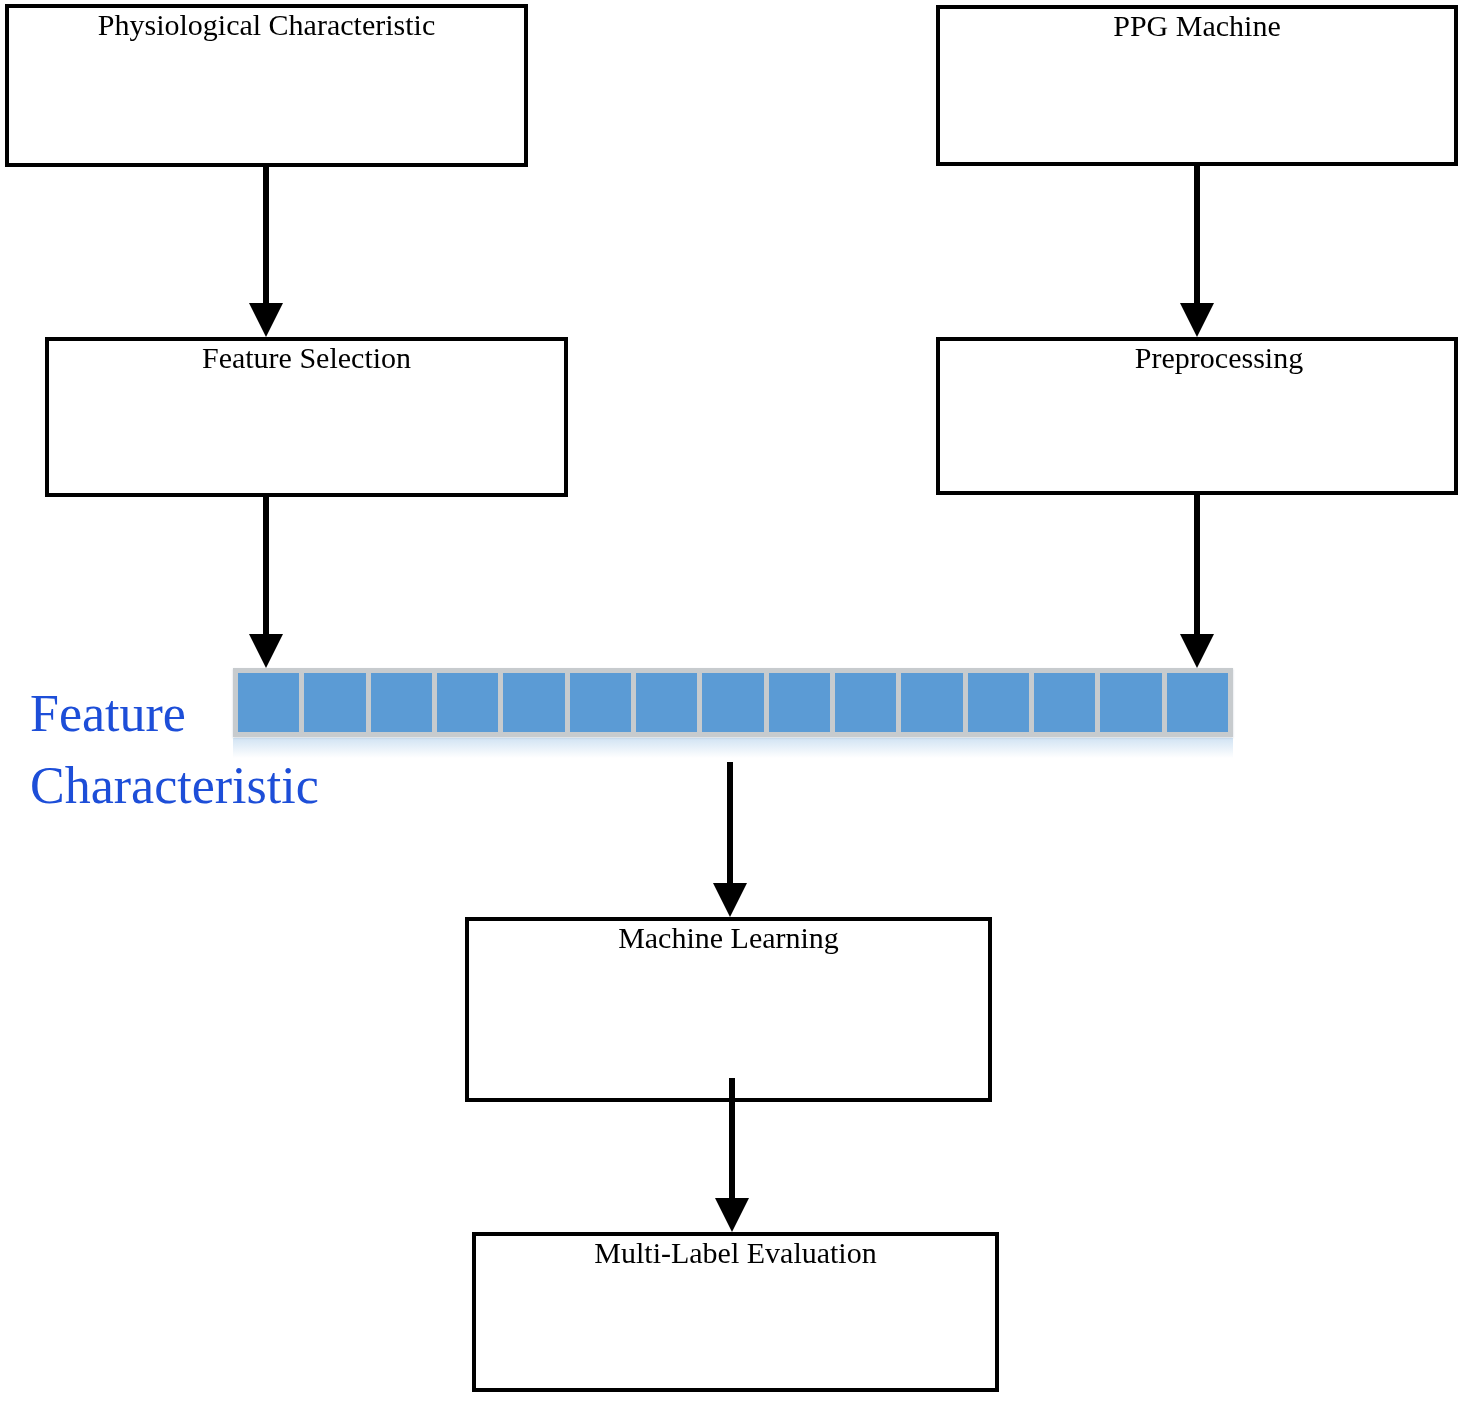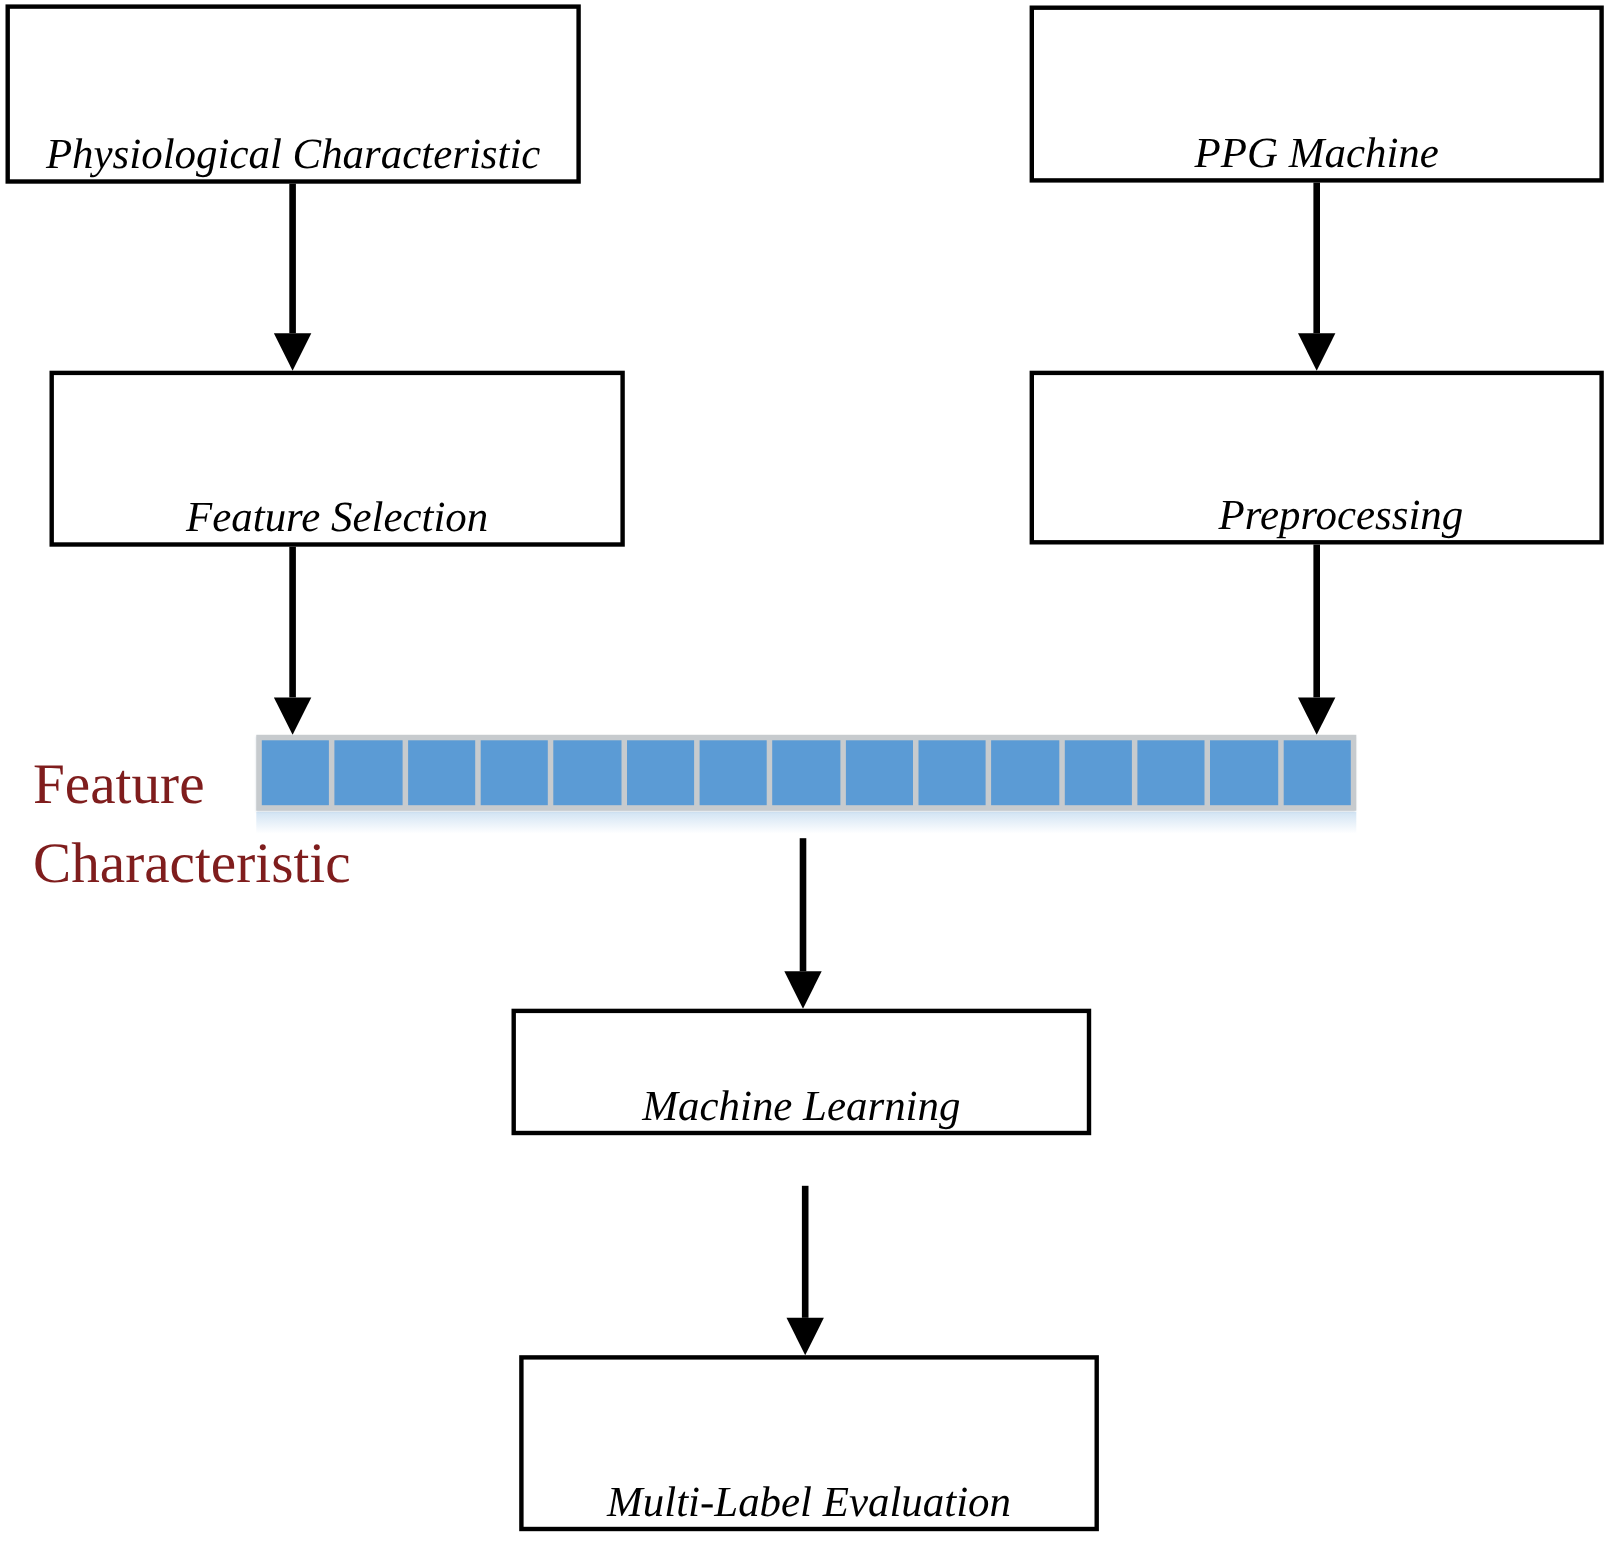--- a/index.html
+++ b/index.html
@@ -15,36 +15,35 @@
     font-family: "Liberation Serif", serif;
     color: #000000;
     overflow: hidden;
   }
   .node {
     position: absolute;
     box-sizing: border-box;
     border: 4px solid #000000;
     background: #ffffff;
     display: flex;
-    align-items: flex-end;
+    align-items: flex-start;
     justify-content: center;
     text-align: center;
-    font-size: 39px;
+    font-size: 30px;
     line-height: 1.1;
-    font-style: italic;
   }
   .node .label {
     padding: 0 10px;
     white-space: nowrap;
   }
   #node-physiological    { left: 5px;   top: 4px;    width: 523px; height: 163px; }
   #node-ppg              { left: 936px; top: 5px;    width: 522px; height: 161px; }
   #node-feature-selection{ left: 5px;   top: 337px;  width: 523px; height: 160px; margin-left: 40px; }
   #node-preprocessing    { left: 936px; top: 337px;  width: 522px; height: 158px; padding-left: 44px; }
-  #node-machine-learning { left: 465px; top: 917px;  width: 527px; height: 115px; }
+  #node-machine-learning { left: 465px; top: 917px;  width: 527px; height: 185px; }
   #node-multi-label      { left: 472px; top: 1232px; width: 527px; height: 160px; }
 
   .arrow {
     position: absolute;
     width: 34px;
     display: flex;
     flex-direction: column;
     align-items: center;
   }
   .arrow-line {
@@ -90,21 +89,21 @@
     width: 1000px;
     height: 20px;
     background: linear-gradient(to bottom, rgba(91,155,213,0.28), rgba(255,255,255,0));
   }
   .concat-label {
     position: absolute;
     left: 30px;
     top: 678px;
     font-size: 52px;
     line-height: 1.38;
-    color: #7f1d1d;
+    color: #1d4ed8;
   }
   .concat-label div { white-space: nowrap; }
 </style>
 </head>
 <body>
 
 <div class="canvas">
 
   <div class="node" id="node-physiological">
     <span class="label">Physiological Characteristic</span>

